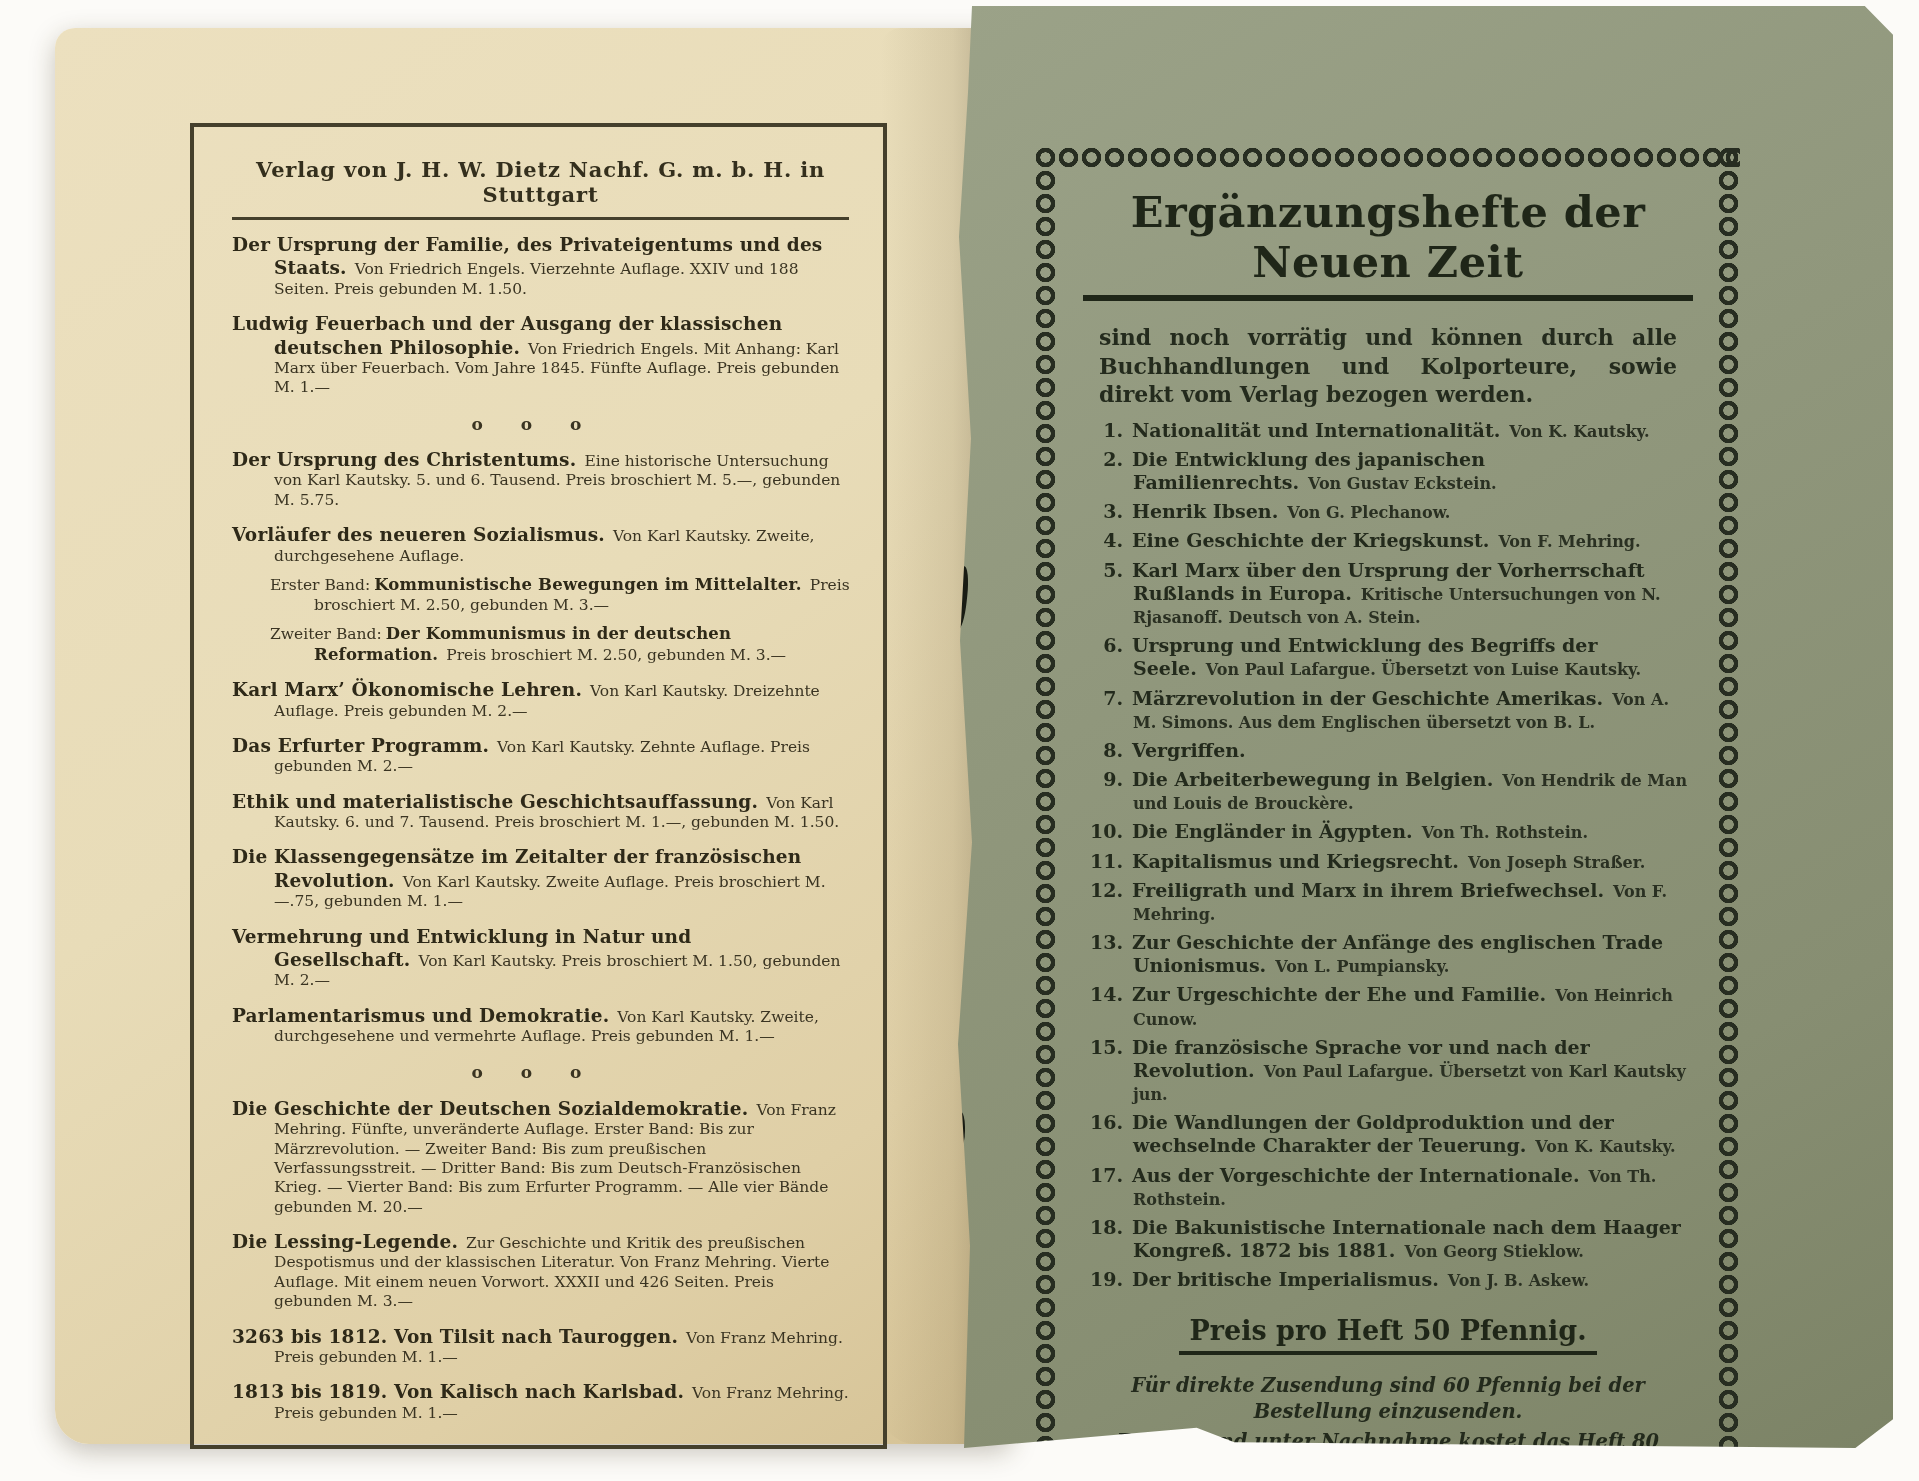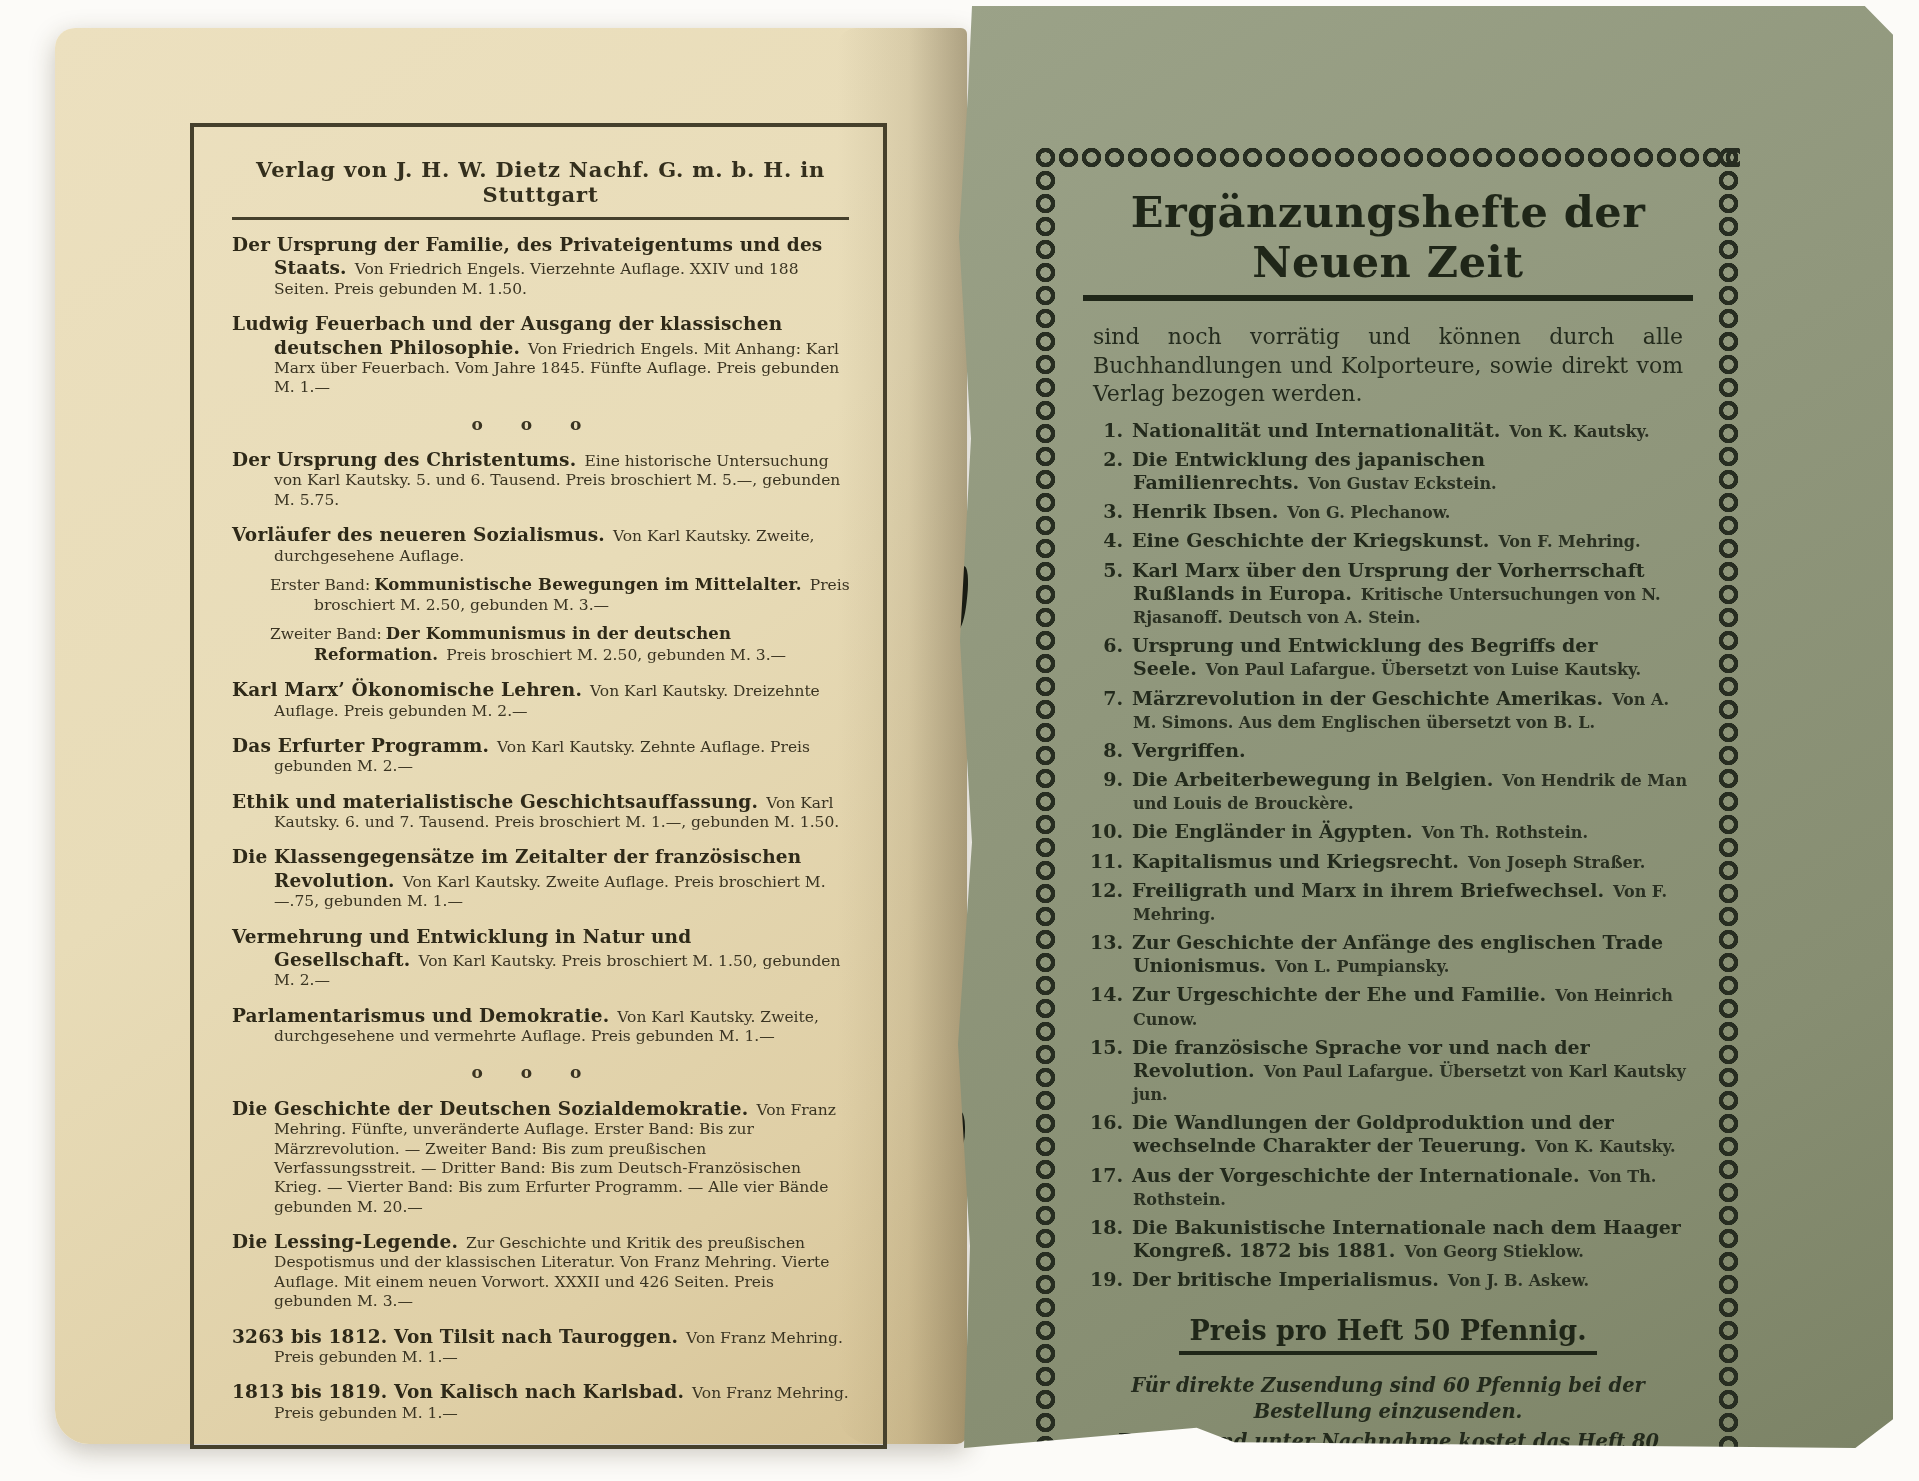--- a/index.html
+++ b/index.html
@@ -3,21 +3,21 @@
 <meta charset="utf-8">
 <style>
   html,body{margin:0;padding:0;background:#fcfbf8;}
   .scene{position:relative;width:1919px;height:1481px;overflow:hidden;
          font-family:"DejaVu Serif", serif;}
 
   
   .page-left{position:absolute;left:55px;top:28px;width:912px;height:1416px;
     background:linear-gradient(145deg,#ece0bf 0%,#e8dcb8 45%,#dfcfa6 80%,#d5c295 100%);
     border-radius:20px 6px 10px 34px;
-    box-shadow:0 8px 26px rgba(60,50,25,.28);}
+    box-shadow:0 8px 26px rgba(60,50,25,.28);padding-left:44px;}
   .gutter-shade{position:absolute;right:0;top:0;width:130px;height:100%;
     border-radius:inherit;
     background:linear-gradient(to right,rgba(90,74,40,0) 0%,rgba(90,74,40,.12) 55%,rgba(58,46,22,.34) 100%);}
   .ad-box{position:absolute;left:135px;top:95px;width:697px;box-sizing:border-box;
     border:4px solid #45402c;padding:24px 30px 22px 34px;}
   .pub-header{margin:0 4px 2px;padding:6px 0 10px;text-align:center;
     font-size:21px;font-weight:bold;letter-spacing:.8px;color:#342f1d;
     border-bottom:3px solid #45402c;}
   .entry{margin:13px 0 0;padding-left:46px;text-indent:-46px;
     font-size:15.5px;line-height:1.25;color:#3a3422;}
@@ -49,21 +49,21 @@
   .chain-side{position:absolute;top:0;bottom:0;width:23px;
     background-image:radial-gradient(circle at 11.5px 11.5px,rgba(0,0,0,0) 5px,#272d21 5.5px 9.5px,rgba(0,0,0,0) 10px);
     background-size:23px 23px;background-repeat:repeat-y;}
   .chain-left{left:0;}
   .chain-right{right:0;}
 
   .frame-content{position:relative;padding:10px 24px 16px 26px;color:#232a1c;}
   .rp-title-wrap{text-align:center;}
   .rp-title{display:inline-block;margin:8px 0 2px;font-size:43px;font-weight:bold;
     letter-spacing:.5px;color:#1f2618;border-bottom:6px solid #1f2618;padding:0 6px 8px;}
-  .rp-intro{margin:20px 10px 10px;font-size:22px;font-weight:normal;line-height:1.3;color:#242b1d;text-align:justify;}
+  .rp-intro{margin:20px 16px 10px;font-size:22px;font-weight:bold;line-height:1.3;color:#242b1d;text-align:justify;}
 
   .item{margin:6px 0 0;padding-left:50px;text-indent:-50px;font-size:19px;line-height:1.22;}
   .item .inum{display:inline-block;width:40px;text-indent:0;text-align:right;margin-right:9px;font-weight:bold;}
   .item .ititle{font-weight:bold;margin-right:9px;}
   .item .iby{font-size:16px;font-weight:bold;color:#2a3022;}
 
   .price-wrap{text-align:center;margin-top:24px;}
   .price-line{display:inline-block;font-size:27px;font-weight:bold;color:#1f2618;
     border-bottom:4px solid #1f2618;padding:0 10px 5px;}
   .note{margin:4px 0 0;text-align:center;font-size:19.5px;font-weight:bold;line-height:1.32;font-style:italic;}

